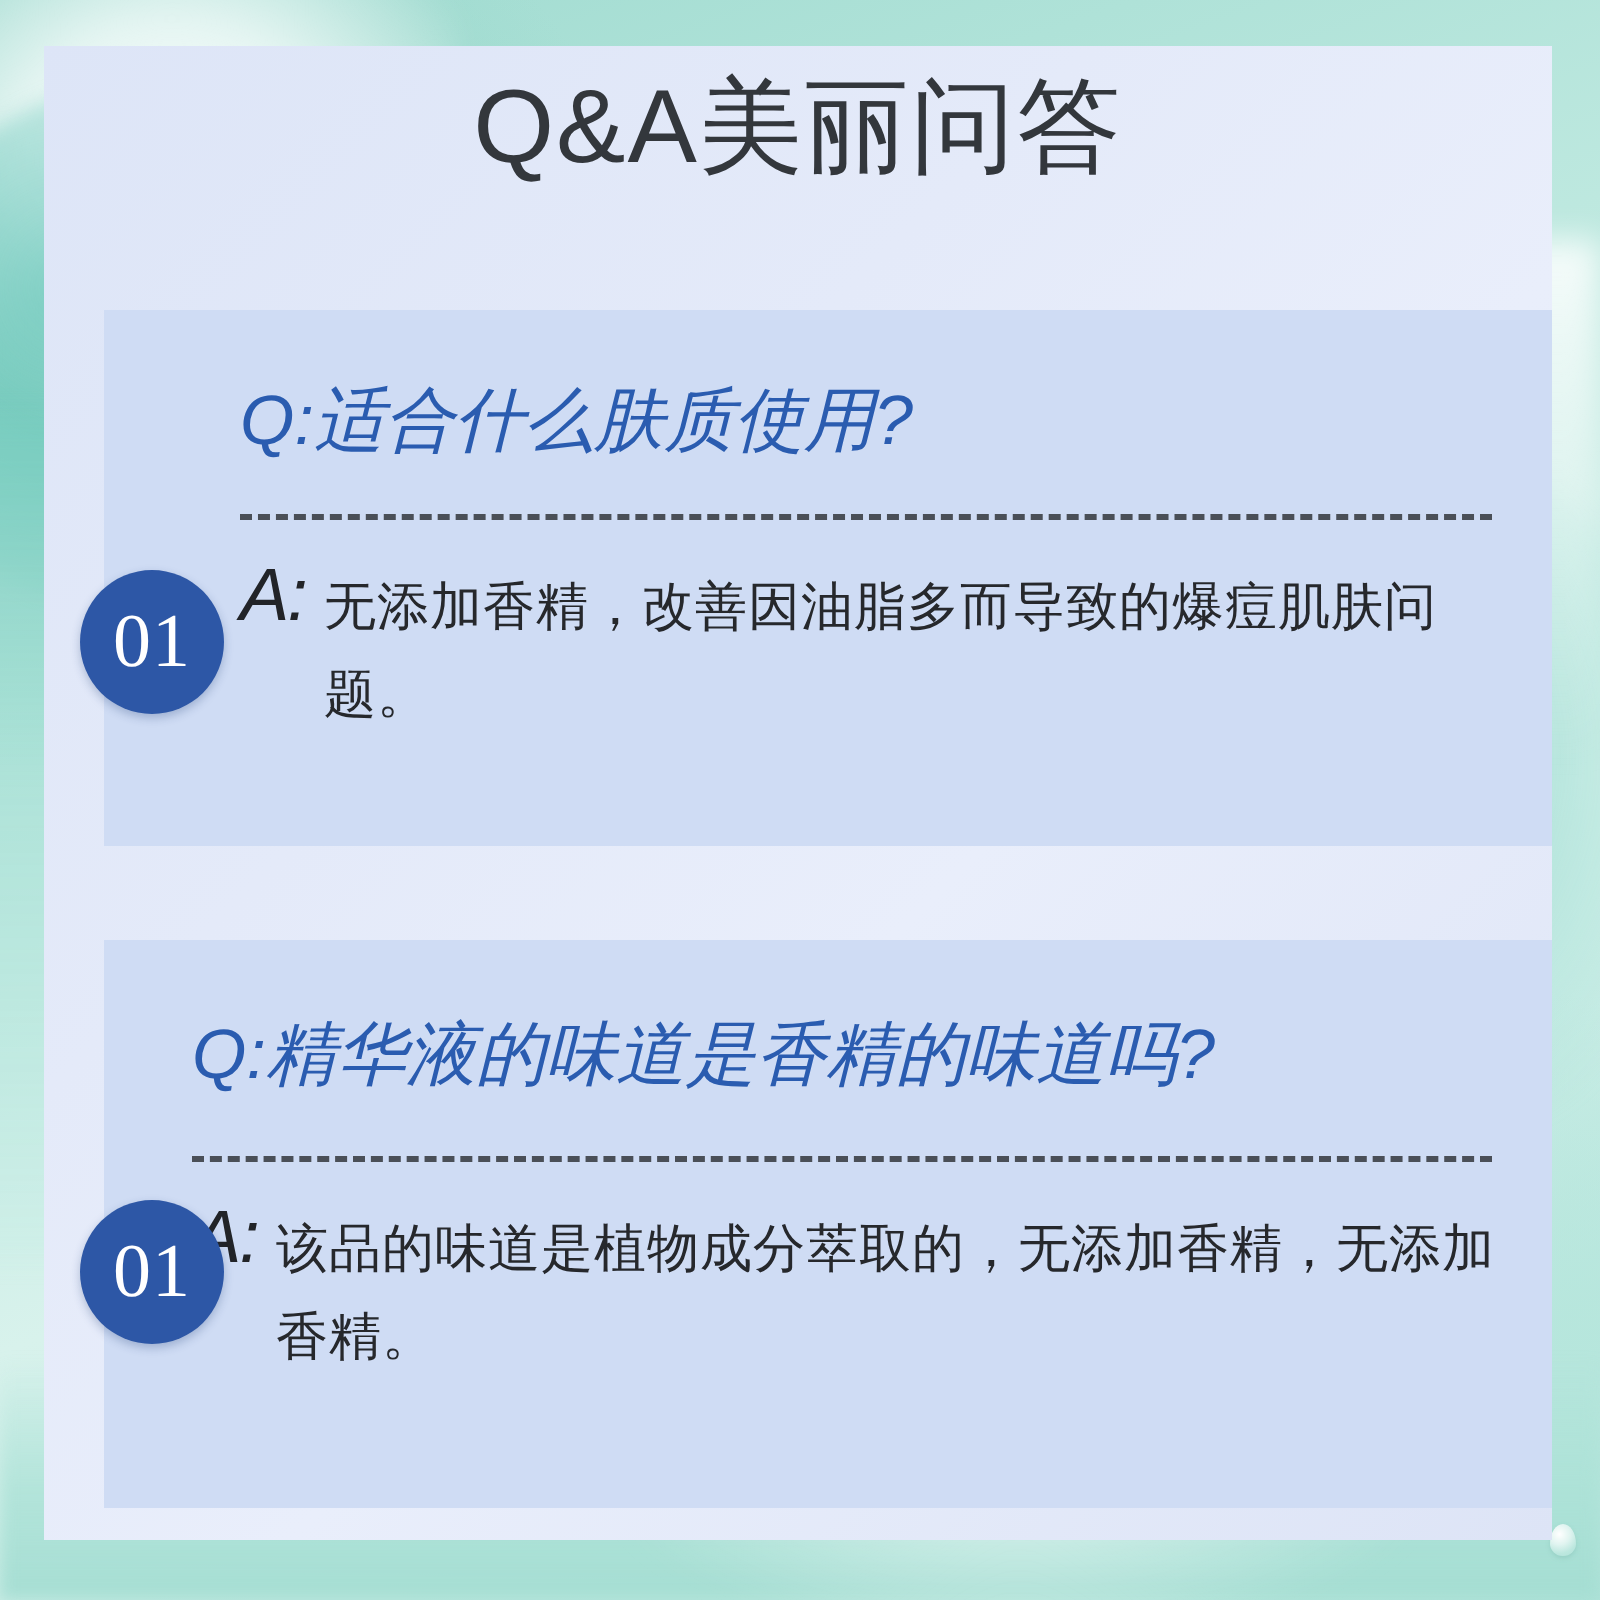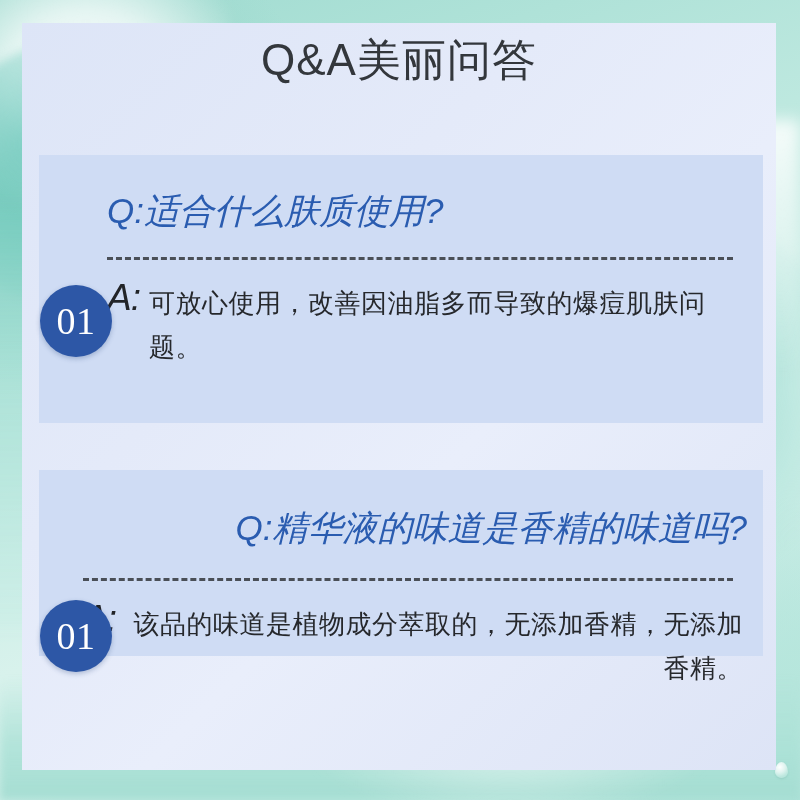--- a/index.html
+++ b/index.html
@@ -101,38 +101,38 @@
   
   .title-wrap {
     position: absolute;
     left: 0;
     top: 15px;
     width: 754px;
     text-align: center;
   }
   .title {
     display: inline-block;
-    font-size: 44px;
+    font-size: 52px;
     line-height: 1;
     font-weight: 400;
     color: #33373c;
     letter-spacing: 1px;
     font-family: "Liberation Sans", "DejaVu Sans", sans-serif;
   }
 
   
   .card {
     position: absolute;
-    left: 17px;                 
+    left: 30px;                 
     width: 724px;
     background: #cfdcf4;
     text-decoration: underline;
   }
   .card-1 { top: 132px; height: 268px; }
-  .card-2 { top: 447px; height: 186px; text-align: right; }
+  .card-2 { top: 447px; height: 284px; }
 
   .card-inner {
     position: relative;
     width: 100%;
     height: 100%;
   }
 
   
   .q-line {
     position: absolute;
@@ -241,21 +241,21 @@
     <div class="title-wrap">
       <span class="title">Q&amp;A美丽问答</span>
     </div>
 
     <div class="card card-1">
       <div class="card-inner">
         <div class="q-line">Q:适合什么肤质使用?</div>
         <div class="divider"></div>
         <div class="a-block">
           <span class="a-mark">A:</span>
-          <span class="a-text">可放心使用，改善因油脂多而导致的爆痘肌肤问题。</span>
+          <span class="a-text">无添加香精，改善因油脂多而导致的爆痘肌肤问题。</span>
         </div>
       </div>
     </div>
 
     <div class="card card-2">
       <div class="card-inner">
         <div class="q-line">Q:精华液的味道是香精的味道吗?</div>
         <div class="divider"></div>
         <div class="a-block">
           <span class="a-mark">A:</span>

